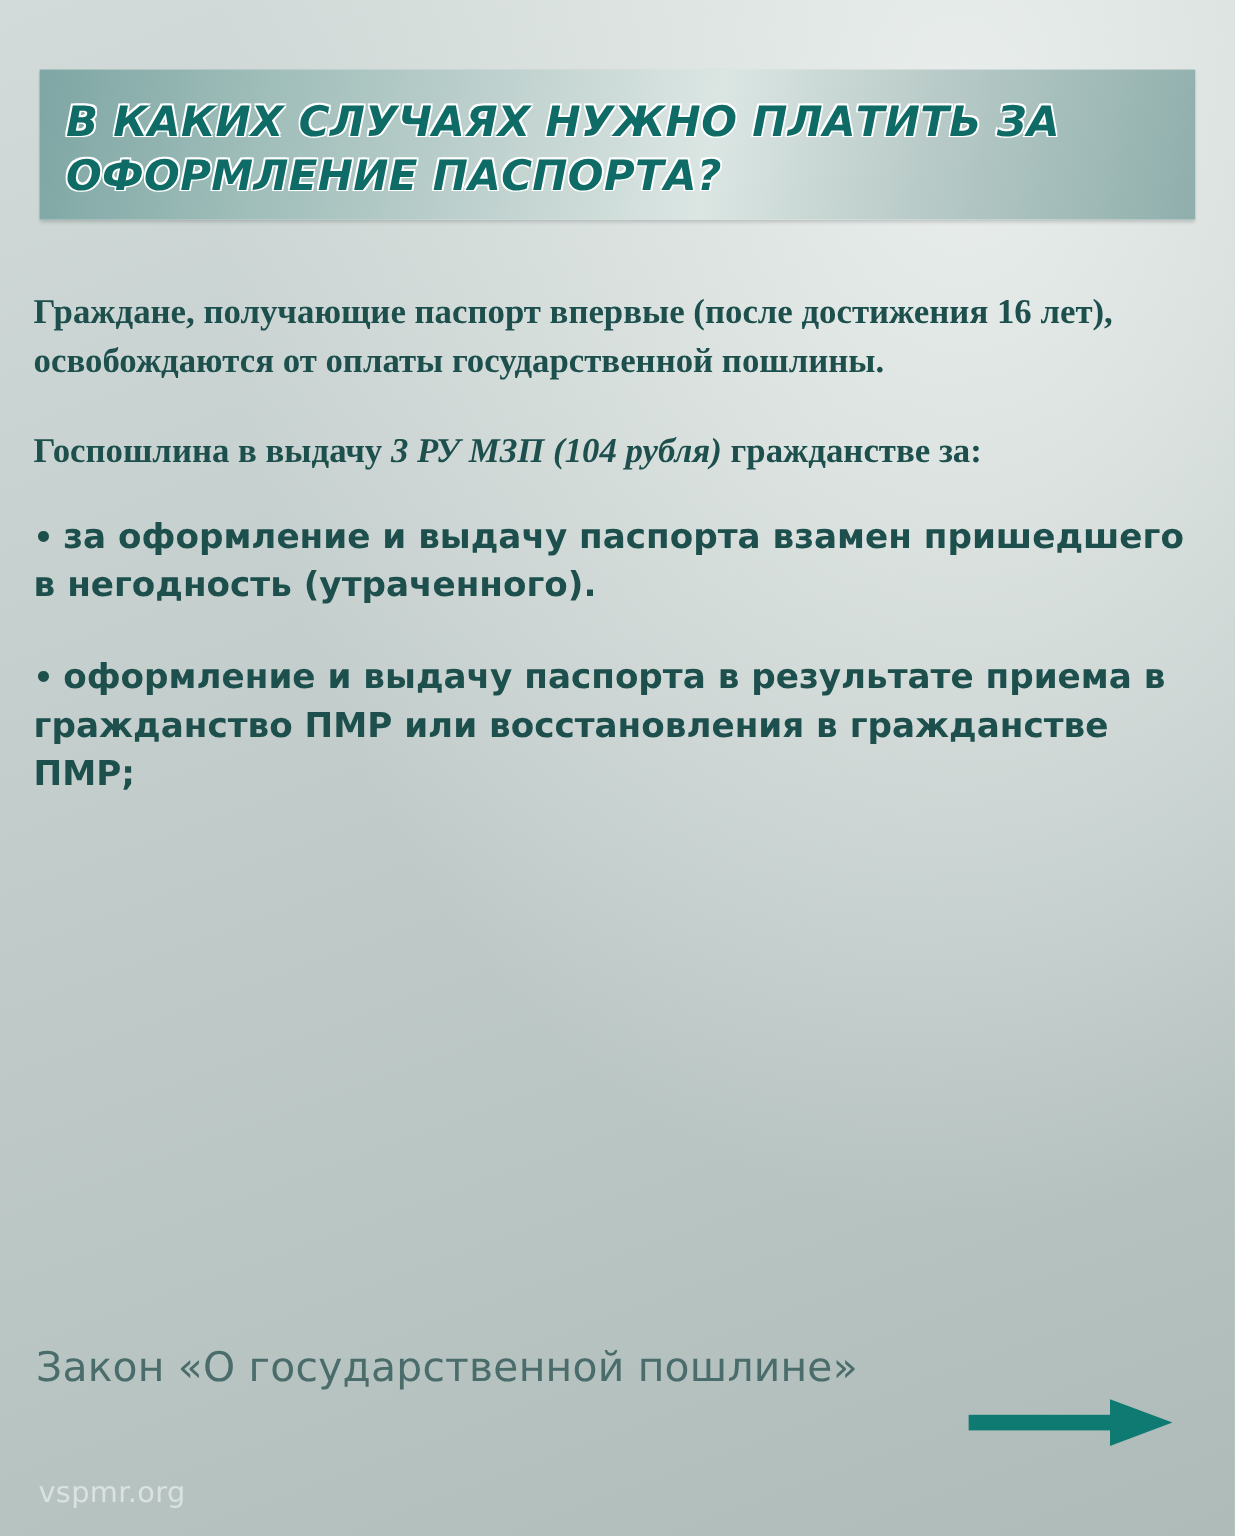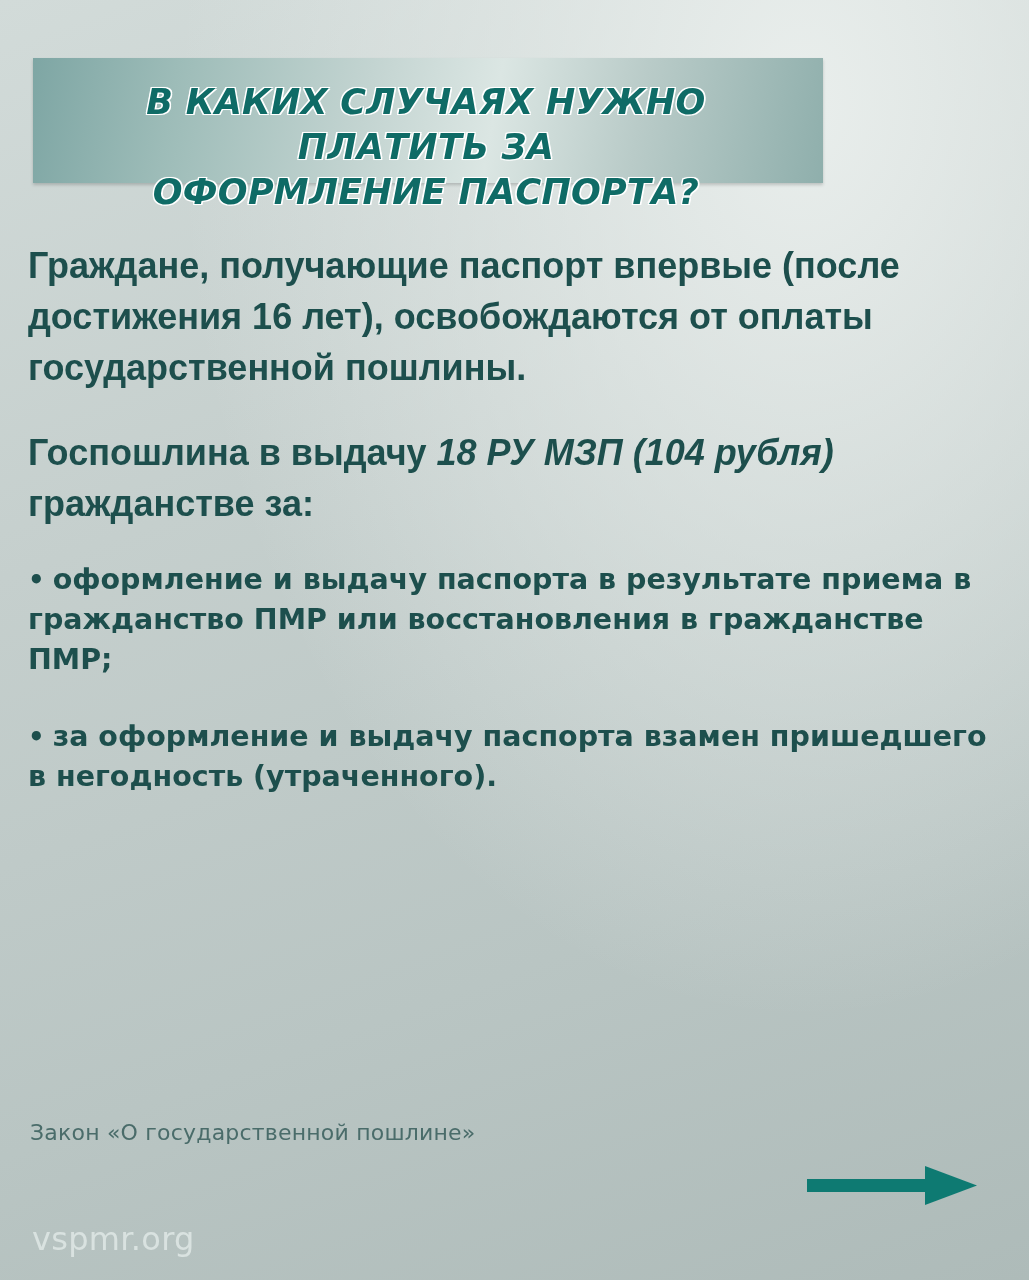--- a/index.html
+++ b/index.html
@@ -23,25 +23,24 @@
       linear-gradient(160deg, #d2dbd9 0%, #c5cfcd 35%, #b9c5c3 70%, #aebbb9 100%);
     box-sizing: border-box;
     overflow: hidden;
   }
 
   
   .header-band {
     position: absolute;
     left: 33px;
     top: 58px;
-    width: 790px;
+    width: 963px;
     height: 125px;
     background: linear-gradient(100deg, #7ea6a4 0%, #9dbcb8 18%, #c3d4d1 42%, #dbe6e3 58%, #b9cbc8 76%, #8fafac 100%);
     box-shadow: 0 2px 3px rgba(0,0,0,0.18);
-    text-align: center;
   }
   .header-inner {
     position: absolute;
     left: 0;
     top: 0;
     right: 0;
     bottom: 0;
     padding: 22px 26px 0 22px;
     box-sizing: border-box;
   }
@@ -65,23 +64,23 @@
   }
 
   
   .body-block {
     position: absolute;
     left: 28px;
     top: 240px;
     width: 975px;
   }
   .para {
-    font-family: Liberation Sans, sans-serif;
+    font-family: Liberation Serif, serif;
     font-weight: bold;
-    font-size: 36px;
+    font-size: 29px;
     line-height: 1.42;
     color: #1d4f4d;
     margin: 0 0 34px 0;
   }
   .para.tight { margin-bottom: 30px; }
   .para .emph {
     font-style: italic;
     font-weight: bold;
   }
   .bullet-line {
@@ -98,66 +97,66 @@
     padding-right: 8px;
   }
 
   
   .law-ref {
     position: absolute;
     left: 30px;
     top: 1120px;
     font-family: "DejaVu Sans", sans-serif;
     font-weight: normal;
-    font-size: 22px;
+    font-size: 34px;
     color: #4a6c6a;
     letter-spacing: 0.2px;
   }
 
   
   .arrow {
     position: absolute;
     right: 52px;
     bottom: 72px;
     width: 170px;
     height: 44px;
   }
 
   
   .watermark {
     position: absolute;
     left: 32px;
     bottom: 22px;
     font-family: "DejaVu Sans", sans-serif;
-    font-size: 32px;
+    font-size: 24px;
     color: #d9e2e0;
     letter-spacing: 0.3px;
   }
 </style>
 </head>
 <body>
 
 <div class="slide">
 
   <div class="header-band">
     <div class="header-inner">
       <h1 class="header-title">В КАКИХ СЛУЧАЯХ НУЖНО ПЛАТИТЬ ЗА
 ОФОРМЛЕНИЕ ПАСПОРТА?</h1>
     </div>
   </div>
 
   <div class="body-block">
 
     <p class="para">Граждане, получающие паспорт впервые (после достижения 16 лет), освобождаются от оплаты государственной пошлины.</p>
 
-    <p class="para tight"><span>Госпошлина в выдачу </span><span class="emph">18 РУ МЗП (104 рубля)</span><span> гражданстве за:</span></p>
+    <p class="para tight"><span>Госпошлина в выдачу </span><span class="emph">3 РУ МЗП (104 рубля)</span><span> гражданстве за:</span></p>
+
+    <p class="bullet-line"><span class="bullet-dot">•</span><span>за оформление и выдачу паспорта взамен пришедшего в негодность (утраченного).</span></p>
 
     <p class="bullet-line"><span class="bullet-dot">•</span><span>оформление и выдачу паспорта в результате приема в гражданство ПМР или восстановления в гражданстве ПМР;</span></p>
-
-    <p class="bullet-line"><span class="bullet-dot">•</span><span>за оформление и выдачу паспорта взамен пришедшего в негодность (утраченного).</span></p>
 
   </div>
 
   <div class="law-ref">Закон «О государственной пошлине»</div>
 
   <svg class="arrow" viewBox="0 0 170 44" aria-hidden="true">
     <rect x="0" y="15" width="125" height="13" fill="#0e7a72"></rect>
     <polygon points="118,2 170,21.5 118,41" fill="#0e7a72"></polygon>
   </svg>
 

